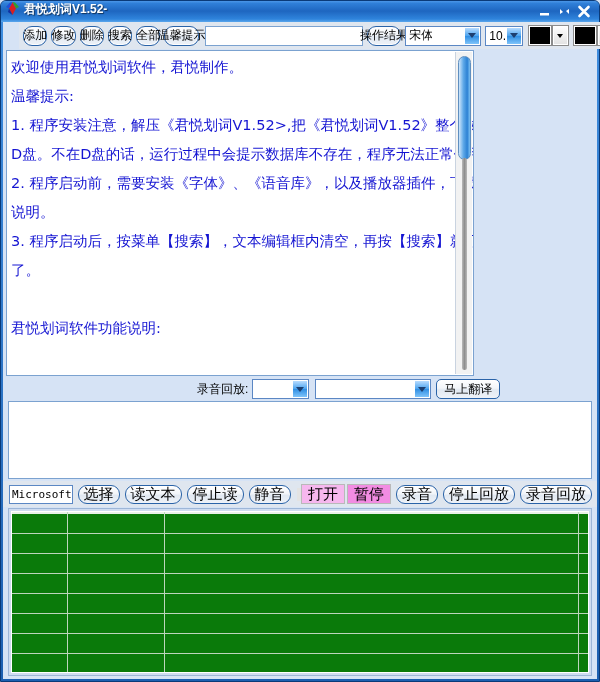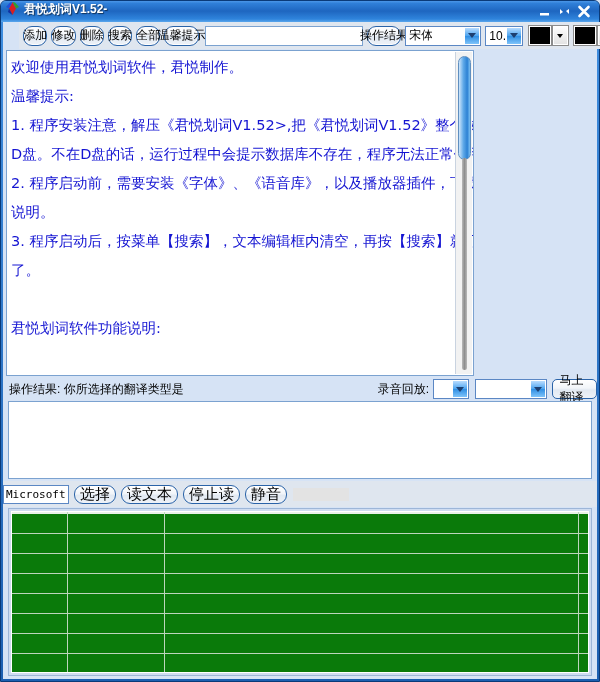--- a/index.html
+++ b/index.html
@@ -166,21 +166,21 @@
     background:#fff;border:1px solid #7ba2d0;box-sizing:border-box;
   }
 
   
   .bottombar{
     position:absolute;left:0;top:459px;width:594px;height:26px;
     background:#dfe6ef;display:flex;align-items:center;
     box-sizing:border-box;
   }
   .voice-combo{
-    width:66px;height:19px;
+    width:82px;height:19px;margin-left:6px;
     border:1px solid #5b87c4;background:#fff;
     display:flex;align-items:center;box-sizing:border-box;
   }
   .voice-combo .txt{
     flex:1;font-family:"DejaVu Sans Mono","Liberation Mono",monospace;
     font-size:11px;padding-left:2px;color:#000;white-space:nowrap;overflow:hidden;
   }
   .bbtn{
     height:19px;padding:0 5px;margin-left:5px;
     background:linear-gradient(180deg,#ffffff 0%,#f2f5f9 45%,#e2e9f2 55%,#eef2f8 100%);
@@ -304,21 +304,20 @@
 君悦划词软件功能说明:
 
 1. 本软件是学习、工作查询资料的好工具，随意添加任何文本素材</div>
       <div class="vscroll">
         <div class="vthumb" style="top: 4.0544px;"></div>
         <div class="vtrack-line"></div>
       </div>
     </div>
 
     <div class="resultrow">
-      <div class="result-label">操作结果: 你所选择的翻译类型是</div>
       <div class="appearance-label">录音回放:</div>
 
       <div class="combo skin-combo">
         <div class="txt"></div>
         <div class="arrow"></div>
       </div>
 
       <div class="combo trans-combo">
         <div class="txt"></div>
         <div class="arrow"></div>
@@ -333,20 +332,27 @@
       <div class="voice-combo">
         <div class="txt">Microsoft</div>
         <div class="arrow"></div>
       </div>
       <div class="bbtn">选择</div>
       <div class="bbtn">读文本</div>
       <div class="bbtn">停止读</div>
       <div class="bbtn">静音</div>
       <div class="spacer-gray"></div>
 
+      <div class="rightgroup">
+        <div class="bbtn flat-pink">打开</div>
+        <div class="bbtn flat-pink strong">暂停</div>
+        <div class="bbtn">录音</div>
+        <div class="bbtn">停止回放</div>
+        <div class="bbtn">录音回放</div>
+      </div>
     </div>
 
     <div class="grid-outer">
       <div class="grid-inner" id="grid-inner" style="background: rgb(10, 122, 10);">
         <div class="grid-tophair"></div>
       <div class="grid-row" style="top: 2px; height: 20px; border-bottom-color: rgb(188, 214, 188);"></div>
           <div class="grid-row" style="top: 22px; height: 20px; border-bottom-color: rgb(188, 214, 188);"></div>
           <div class="grid-row" style="top: 42px; height: 20px; border-bottom-color: rgb(188, 214, 188);"></div>
           <div class="grid-row" style="top: 62px; height: 20px; border-bottom-color: rgb(188, 214, 188);"></div>
           <div class="grid-row" style="top: 82px; height: 20px; border-bottom-color: rgb(188, 214, 188);"></div>

